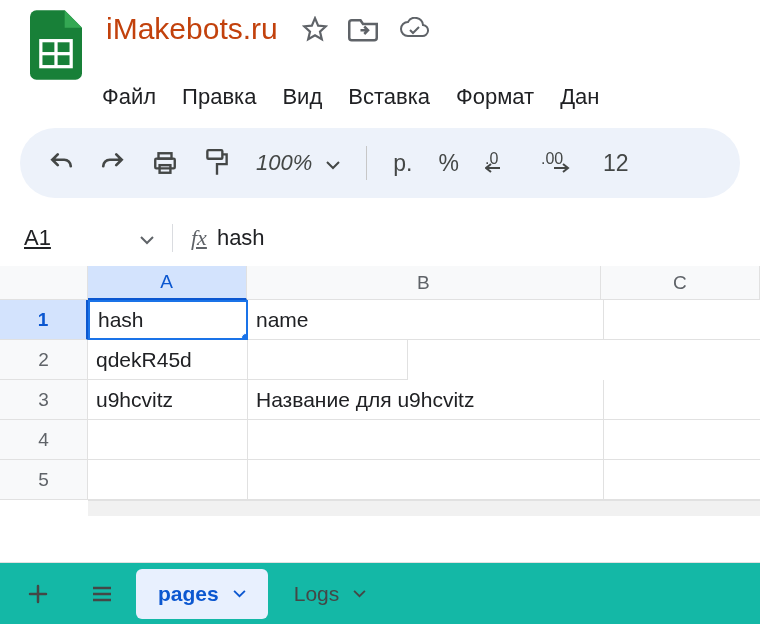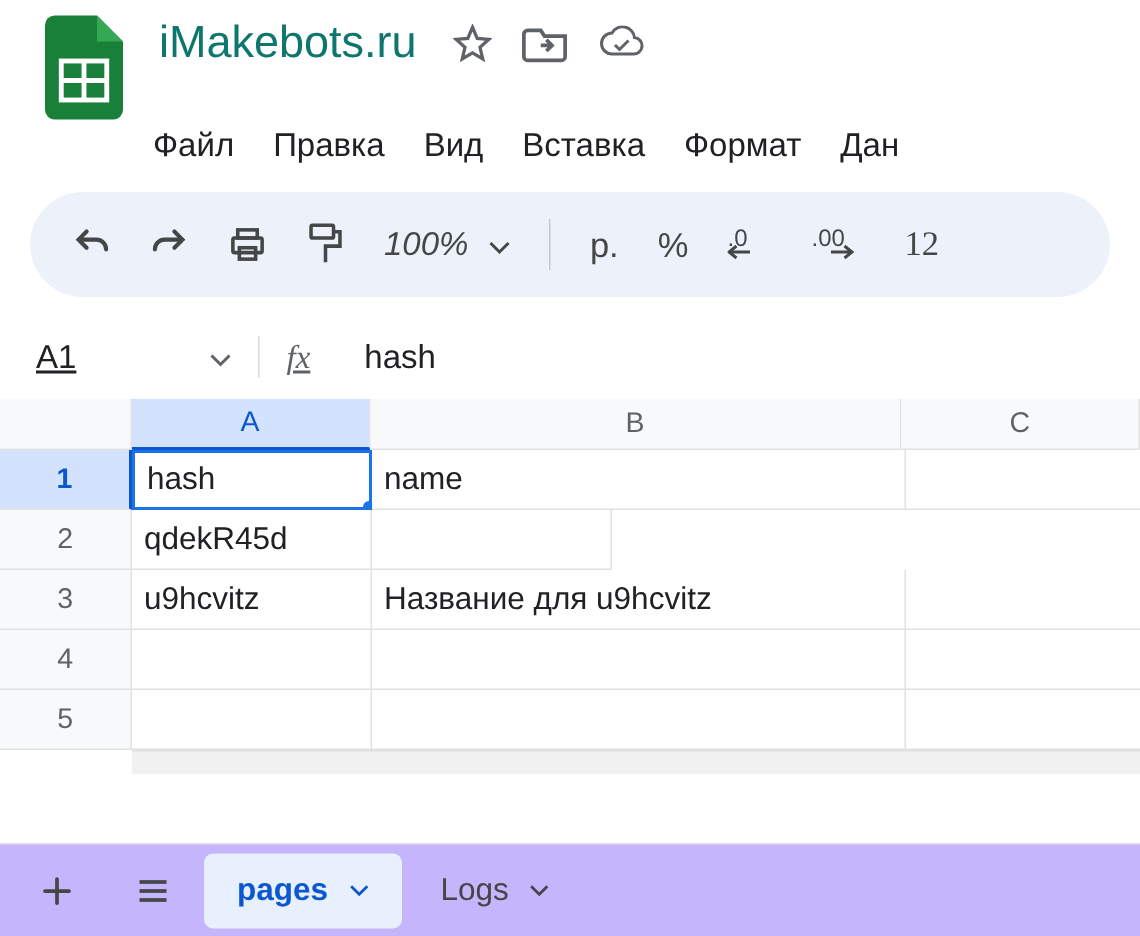--- a/index.html
+++ b/index.html
@@ -28,21 +28,21 @@
 .logo svg { width: 52px; height: 70px; }
 .title-area { flex: 1; }
 .title-row {
   display: flex;
   align-items: center;
   gap: 20px;
 }
 .doc-title {
   font-size: 30px;
   font-weight: 400;
-  color: #0f766e;
+  color: #c2410c;
   padding: 2px 4px;
 }
 .title-icon {
   color: #5f6368;
   display: flex;
   align-items: center;
 }
 .menu-row {
   display: flex;
   gap: 26px;
@@ -97,21 +97,21 @@
   width: 1px;
   height: 28px;
   background: #dadce0;
   margin-right: 18px;
 }
 .fx-label {
   font-family: "Times New Roman", serif;
   font-style: italic;
   font-size: 22px;
   color: #5f6368;
-  margin-right: 36px;
+  margin-right: 10px;
   text-decoration: underline;
 }
 .formula-bar { font-size: 22px; }
 .grid-area { margin-top: 14px; }
 .corner {
   width: 88px;
   height: 34px;
   background: #f8f9fa;
   border-right: 1px solid #e1e1e1;
   border-bottom: 1px solid #e1e1e1;
@@ -193,21 +193,21 @@
   align-items: center;
   height: 62px;
   border-top: 1px solid #e1e1e1;
   padding: 0 8px;
   gap: 4px;
   font-size: 21px;
   position: absolute;
   bottom: 0;
   left: 0;
   right: 0;
-  background: #c4b5fd;
+  background: #14b8a6;
 }
 .tab-btn {
   width: 60px;
   height: 50px;
   display: flex;
   align-items: center;
   justify-content: center;
   color: #444746;
   cursor: pointer;
 }
@@ -313,21 +313,21 @@
         <text x="0" y="15" font-size="16" fill="#444746">.0</text>
         <path d="M6 23 l-5 -4 5 -4 M1 19 h14" fill="none" stroke="#444746" stroke-width="2"></path>
       </svg>
   </span>
   <span class="tb-icon">
     <svg width="36" height="28" viewBox="0 0 36 28">
         <text x="0" y="15" font-size="16" fill="#444746">.00</text>
         <path d="M22 15 l5 4 -5 4 M27 19 h-14" fill="none" stroke="#444746" stroke-width="2"></path>
       </svg>
   </span>
-  <span class="tb-icon" style="font-size:23px;font-family:Liberation Serif, serif;">12</span>
+  <span class="tb-icon" style="font-size:23px;">12</span>
 </div>
 
 <div class="namebox-row">
   <span class="name-box">A1</span>
   <span class="name-arrow">
     <svg width="14" height="10" viewBox="0 0 14 10">
         <path d="M1 2 l6 6 6-6" fill="none" stroke="#5f6368" stroke-width="2"></path>
       </svg>
   </span>
   <div class="name-sep"></div>

